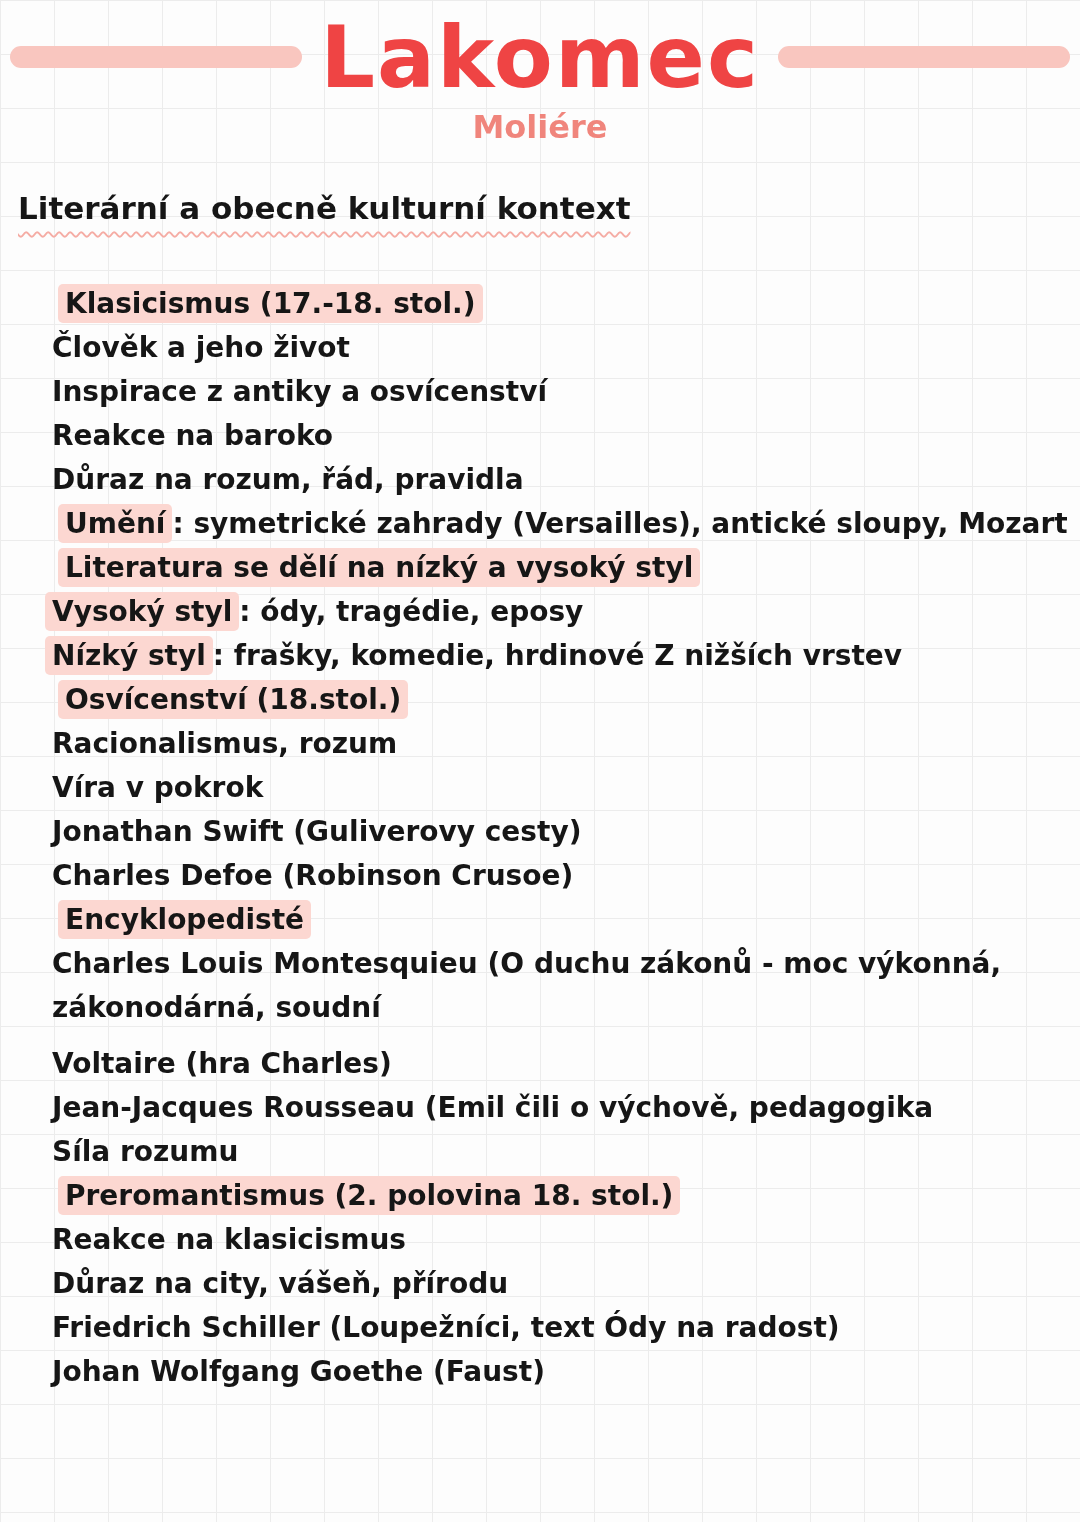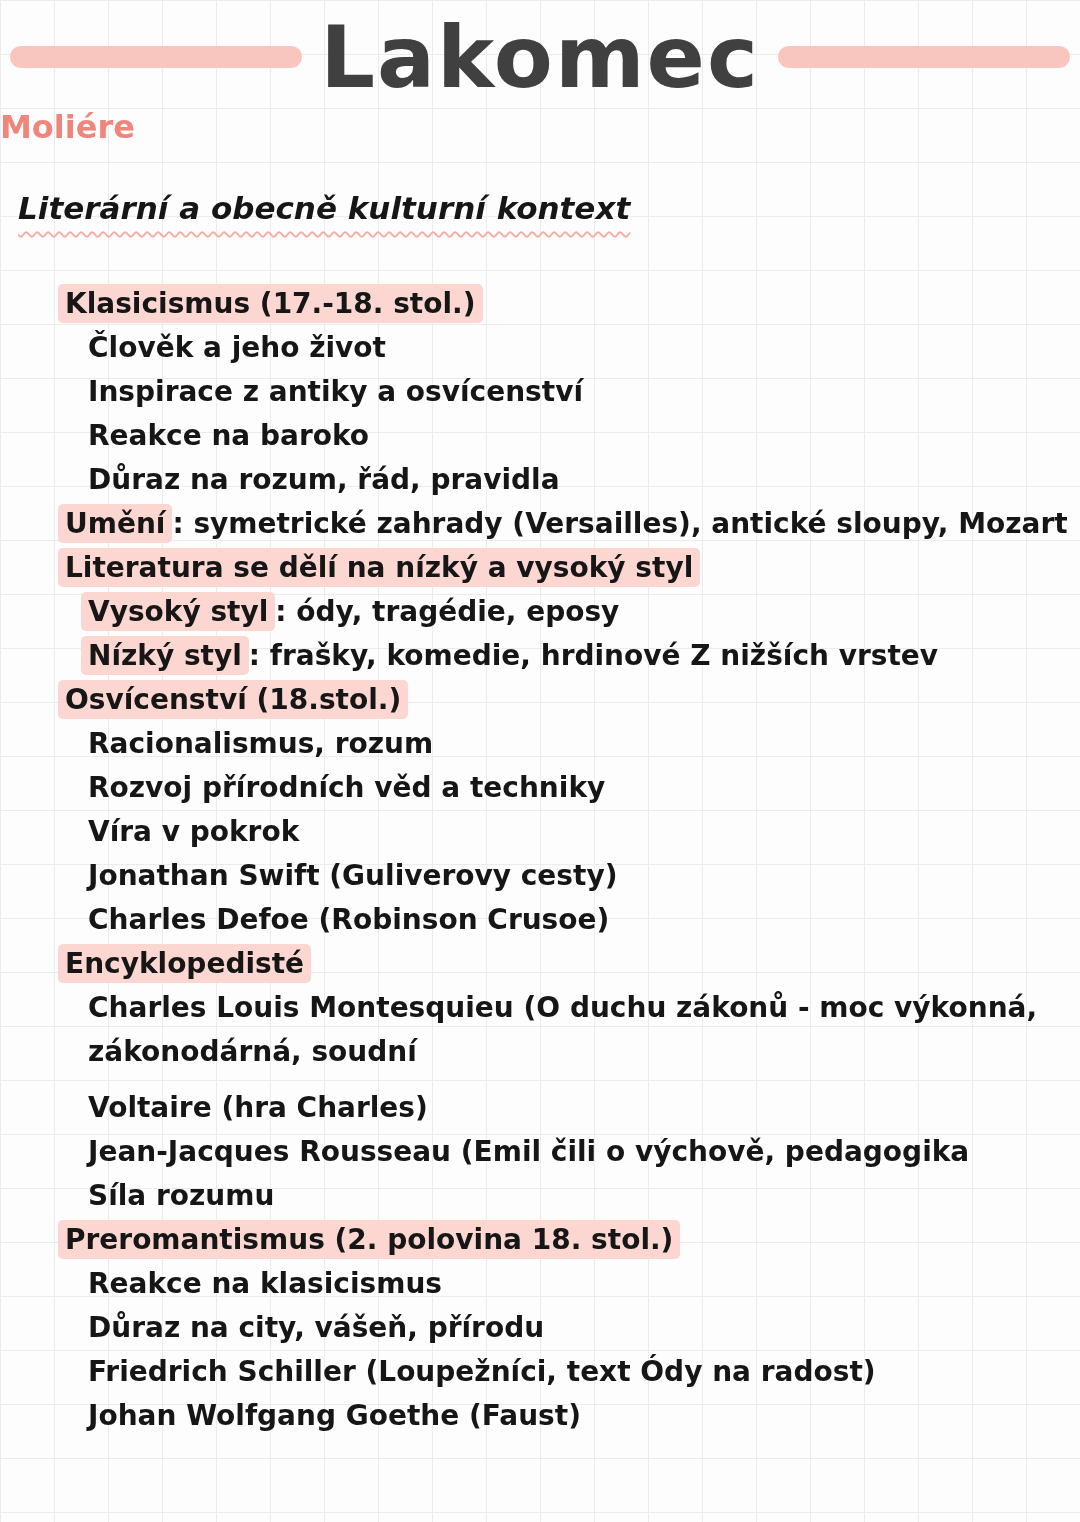--- a/index.html
+++ b/index.html
@@ -34,52 +34,52 @@
     height: 22px;
     background: #f9c6bf;
     border-radius: 12px;
   }
   .title-bar.left { margin-left: 10px; }
   .title-bar.right { margin-right: 10px; }
   .page-title {
     font-size: 86px;
     font-weight: 800;
     letter-spacing: 2px;
-    color: #404040;
+    color: #ef4444;
     white-space: nowrap;
     line-height: 1.0;
   }
   .subtitle {
+    text-align: center;
     font-size: 32px;
     font-weight: 700;
     color: #f0857c;
     margin-top: 8px;
   }
   .section-heading {
     display: inline-block;
     margin: 44px 0 0 18px;
     font-size: 31px;
     font-weight: 600;
     text-decoration: underline wavy #f5aca4;
     text-decoration-thickness: 2px;
     text-underline-offset: 12px;
-    font-style: italic;
   }
   .notes-list {
     margin-top: 56px;
   }
   .note-line {
     font-size: 28px;
     font-weight: 600;
     line-height: 44px;
     min-height: 44px;
     white-space: nowrap;
   }
   .note-line.indent-1 { padding-left: 65px; }
-  .note-line.indent-2 { padding-left: 88px; }
+  .note-line.indent-2 { padding-left: 52px; }
   .note-line.gap-before { margin-top: 12px; }
   .hl {
     background: #fcd7d1;
     border-radius: 5px;
     padding: 3px 7px;
     margin-left: -7px;
   }
 </style>
 </head>
 <body>
@@ -103,21 +103,20 @@
       <div class="note-line indent-2"><span>Člověk a jeho život</span></div>
       <div class="note-line indent-2"><span>Inspirace z antiky a osvícenství</span></div>
       <div class="note-line indent-2"><span>Reakce na baroko</span></div>
       <div class="note-line indent-2"><span>Důraz na rozum, řád, pravidla</span></div>
       <div class="note-line indent-1"><span class="hl">Umění</span><span>: symetrické zahrady (Versailles), antické sloupy, Mozart</span></div>
       <div class="note-line indent-1"><span class="hl">Literatura se dělí na nízký a vysoký styl</span></div>
       <div class="note-line indent-2"><span class="hl">Vysoký styl</span><span>: ódy, tragédie, eposy</span></div>
       <div class="note-line indent-2"><span class="hl">Nízký styl</span><span>: frašky, komedie, hrdinové Z nižších vrstev</span></div>
       <div class="note-line indent-1"><span class="hl">Osvícenství (18.stol.)</span></div>
       <div class="note-line indent-2"><span>Racionalismus, rozum</span></div>
-      <div class="note-line indent-2"><span>Rozvoj přírodních věd a techniky</span></div>
       <div class="note-line indent-2"><span>Víra v pokrok</span></div>
       <div class="note-line indent-2"><span>Jonathan Swift (Guliverovy cesty)</span></div>
       <div class="note-line indent-2"><span>Charles Defoe (Robinson Crusoe)</span></div>
       <div class="note-line indent-1"><span class="hl">Encyklopedisté</span></div>
       <div class="note-line indent-2"><span>Charles Louis Montesquieu (O duchu zákonů - moc výkonná,</span></div>
       <div class="note-line indent-2"><span>zákonodárná, soudní</span></div>
       <div class="note-line indent-2 gap-before"><span>Voltaire (hra Charles)</span></div>
       <div class="note-line indent-2"><span>Jean-Jacques Rousseau (Emil čili o výchově, pedagogika</span></div>
       <div class="note-line indent-2"><span>Síla rozumu</span></div>
       <div class="note-line indent-1"><span class="hl">Preromantismus (2. polovina 18. stol.)</span></div>

